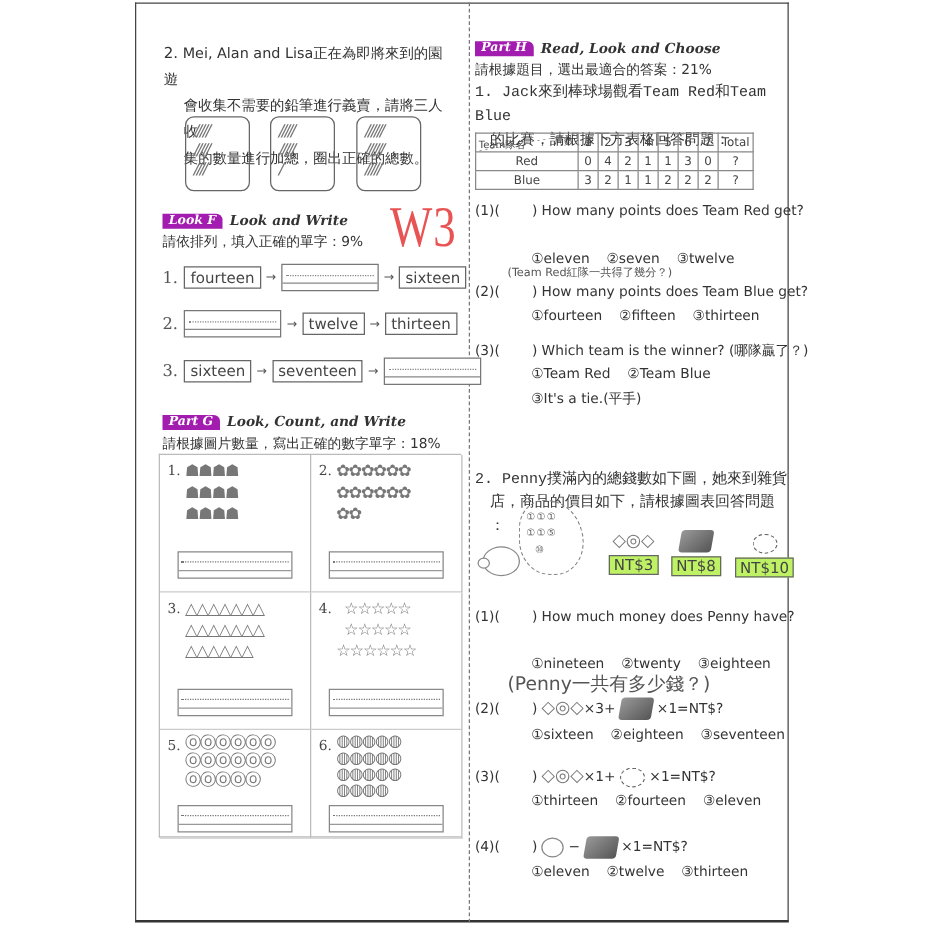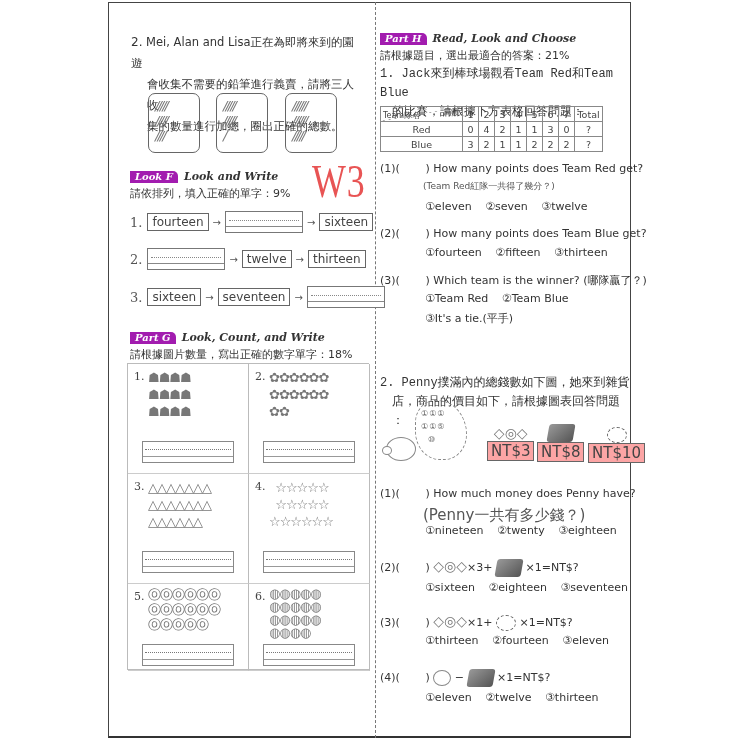--- a/index.html
+++ b/index.html
@@ -84,36 +84,36 @@
   .score-table .hdr-cell { width: 82px; position: relative; text-align: left; font-size: 8px; }
   .score-table .num-cell { width: 16px; }
   .score-table .tot-cell { width: 28px; }
   .diag {
     position: absolute; left: 0; top: 0; width: 100%; height: 100%;
     background: linear-gradient(to bottom right, transparent 49%, #999 50%, transparent 51%);
   }
 
   .qline { position: absolute; left: 380px; font-size: 11px; color: #333; }
   .qline .qnum { display: inline-block; width: 42px; }
-  .sub { position: absolute; left: 423px; font-size: 9px; color: #555; }
+  .sub { position: absolute; left: 406px; font-size: 9px; color: #555; margin-top: 32px; }
   .opts { position: absolute; left: 425px; font-size: 11px; color: #333; white-space: nowrap; }
   .opts span { margin-right: 10px; }
 
   .speech {
     position: absolute; left: 415px; top: 400px; width: 52px; height: 60px;
     border: 1px dashed #888; border-radius: 40% 60% 45% 50%;
     font-size: 8px; color: #666; padding: 6px 5px; line-height: 13px; letter-spacing: 1px;
   }
   .pig { position: absolute; left: 386px; top: 437px; width: 30px; height: 24px; border: 1px solid #888; border-radius: 50%; }
   .pig::after { content: ""; position: absolute; left: -5px; top: 8px; width: 8px; height: 7px; border: 1px solid #888; border-radius: 50%; background: #fff; }
 
   .candy { font-size: 14px; color: #777; }
   .block-img { display: inline-block; width: 26px; height: 18px; background: linear-gradient(135deg, #999, #555); border-radius: 3px; transform: skewX(-10deg); vertical-align: middle; }
   .donut-img { display: inline-block; width: 20px; height: 16px; border: 1px dashed #666; border-radius: 50%; vertical-align: middle; }
-  .price-tag { border: 1px solid #666; font-size: 15px; padding: 0 3px; color: #444; background: #fca5a5; }
+  .price-tag { border: 1px solid #666; font-size: 12px; padding: 0 3px; color: #444; background: #bef264; }
 </style>
 </head>
 <body>
 
 <div class="page"></div>
 <div class="divider"></div>
 
 <div class="abs q2-text">
   <span class="num">2.</span>
   <span>Mei, Alan and Lisa正在為即將來到的園遊</span>

